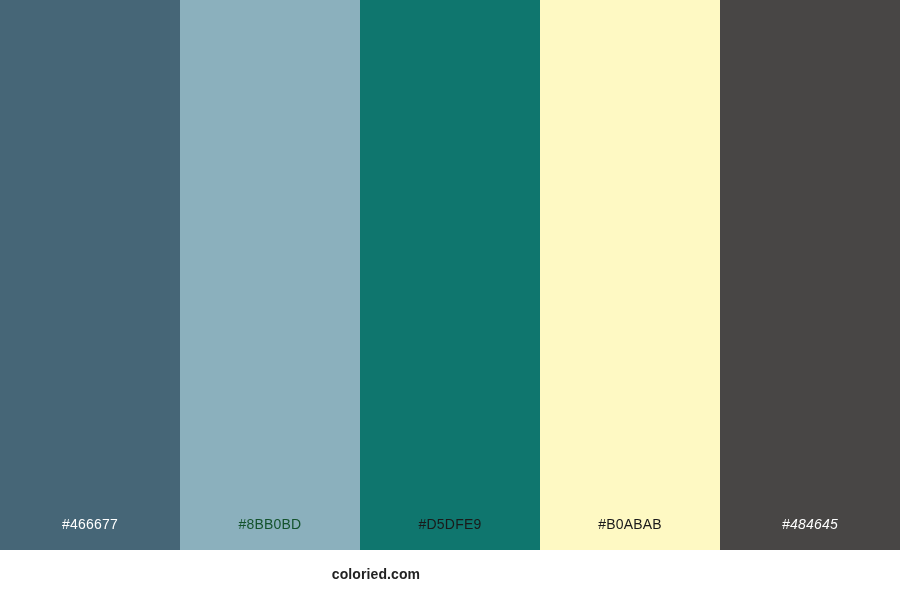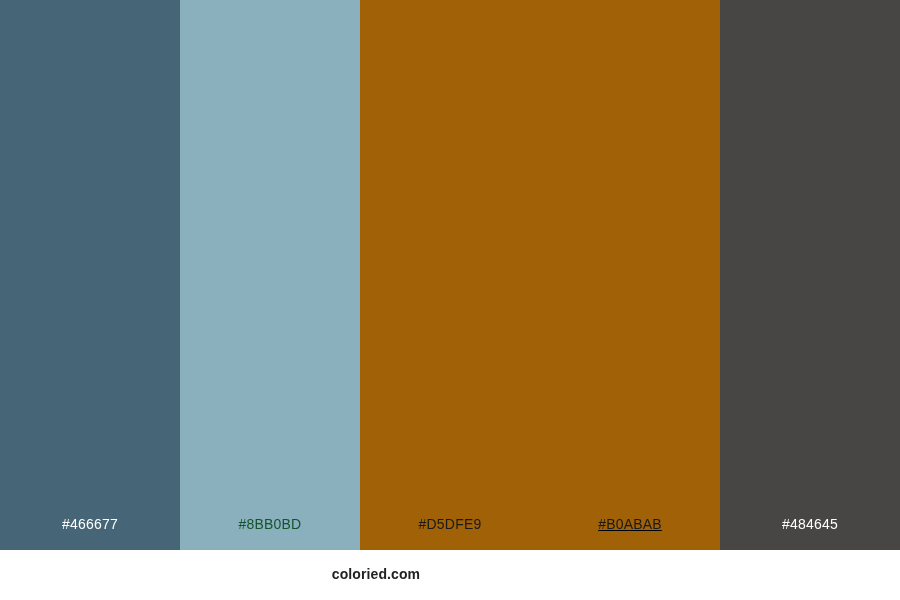--- a/index.html
+++ b/index.html
@@ -83,30 +83,30 @@
   <div id="swatch-strip">
 
     <div class="swatch" style="background-color: rgb(70, 102, 119);">
       <span class="swatch-label" style="color: rgb(255, 255, 255);">#466677</span>
     </div>
 
     <div class="swatch" style="background-color: rgb(139, 176, 189);">
       <span class="swatch-label" style="color: #14532d;">#8BB0BD</span>
     </div>
 
-    <div class="swatch" style="background-color: #a16207;">
+    <div class="swatch" style="background-color: #0f766e;">
       <span class="swatch-label" style="color: rgb(26, 26, 26);">#D5DFE9</span>
     </div>
 
-    <div class="swatch" style="background-color: #a16207; text-decoration: underline;">
+    <div class="swatch" style="background-color: #fef9c3;">
       <span class="swatch-label" style="color: rgb(26, 26, 26);">#B0ABAB</span>
     </div>
 
     <div class="swatch" style="background-color: rgb(72, 70, 69);">
-      <span class="swatch-label" style="color: rgb(255, 255, 255);">#484645</span>
+      <span class="swatch-label" style="color: rgb(255, 255, 255); font-style: italic;">#484645</span>
     </div>
 
   </div>
 
   <div id="footer">
     <span id="footer-credit" style="color: rgb(34, 34, 34);">coloried.com</span>
   </div>
 
 </div>
 

